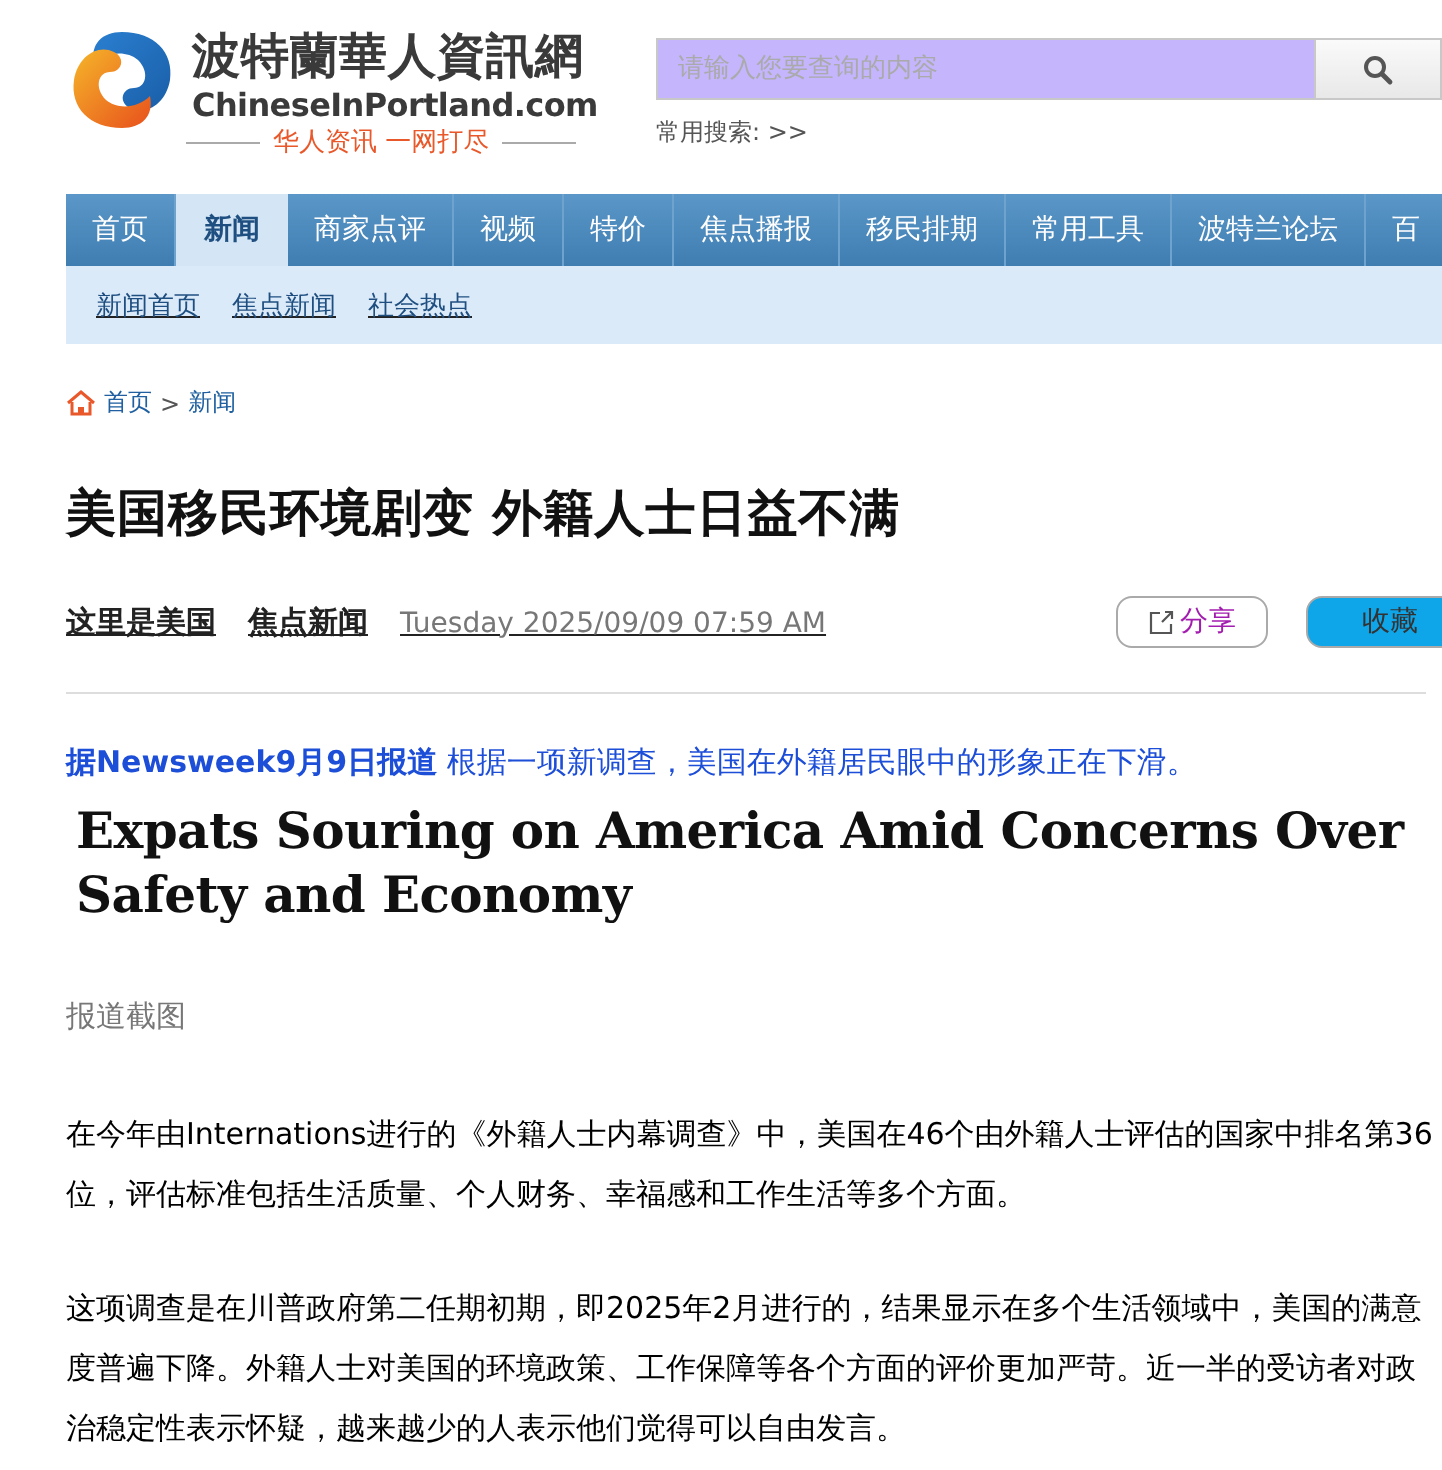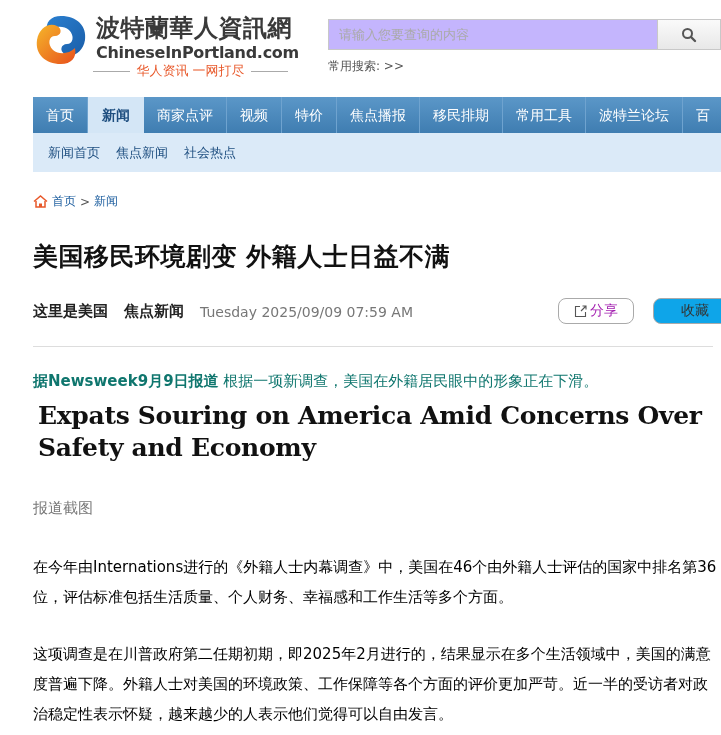--- a/index.html
+++ b/index.html
@@ -19,39 +19,39 @@
   .search { position: absolute; left: 328px; top: 19px; width: 393px; height: 31px; }
   .search-input { position: absolute; left: 0; top: 0; width: 330px; height: 31px; border: 1px solid #c8c8c8; border-right: none; padding-left: 10px; font-size: 13px; color: #333; background: #c4b5fd; outline: none; font-family: "DejaVu Sans", sans-serif; }
   .search-input::placeholder { color: #aaa; }
   .search-btn { position: absolute; left: 329px; top: 0; width: 64px; height: 31px; border: 1px solid #c8c8c8; background: linear-gradient(#fafafa, #e8e8e8); display: flex; align-items: center; justify-content: center; cursor: pointer; }
   .common-search { position: absolute; left: 328px; top: 58px; font-size: 12px; color: #555; white-space: nowrap; }
 
   
   .nav { position: absolute; left: 33px; top: 97px; width: 688px; height: 36px; background: linear-gradient(#5b97c8, #3f7db1); display: flex; overflow: hidden; }
   .nav-item { height: 36px; padding: 0 13px; line-height: 36px; color: #fff; font-size: 14px; white-space: nowrap; border-right: 1px solid #6fa3cf; cursor: pointer; }
   .nav-item.active { background: #d4e6f6; color: #1f4f80; font-weight: bold; border-right: none; padding: 0 14px; }
-  .subnav { position: absolute; left: 33px; top: 133px; width: 688px; height: 39px; background: #dbeaf8; display: flex; align-items: center; padding-left: 15px; gap: 16px; }
+  .subnav { position: absolute; left: 33px; top: 133px; width: 688px; height: 39px; background: #dbeaf8; display: flex; align-items: center; padding-left: 15px; gap: 16px; text-decoration: underline; }
   .subnav-item { font-size: 13px; color: #1f4f80; white-space: nowrap; cursor: pointer; }
 
   
   .breadcrumb { position: absolute; left: 33px; top: 193px; display: flex; align-items: center; gap: 4px; font-size: 12px; white-space: nowrap; }
   .breadcrumb a { color: #2060a0; text-decoration: none; }
   .breadcrumb .sep { color: #555; }
 
   .title { position: absolute; left: 33px; top: 240px; font-size: 25px; font-weight: bold; color: #111; white-space: nowrap; letter-spacing: 0.5px; }
 
-  .meta { position: absolute; left: 33px; top: 302px; display: flex; align-items: center; white-space: nowrap; }
+  .meta { position: absolute; left: 33px; top: 302px; display: flex; align-items: center; white-space: nowrap; text-decoration: underline; }
   .meta .src { font-size: 15px; font-weight: bold; color: #222; margin-right: 16px; }
   .meta .time { font-size: 14px; color: #777; margin-left: 0px; }
 
   .btn-share { position: absolute; left: 558px; top: 298px; width: 76px; height: 26px; border: 1px solid #aaa; border-radius: 8px; display: flex; align-items: center; justify-content: center; gap: 3px; font-size: 14px; color: #a21caf; background: #fff; cursor: pointer; }
   .btn-fav { position: absolute; left: 653px; top: 298px; width: 84px; height: 26px; border: 1px solid #aaa; border-radius: 8px; display: flex; align-items: center; justify-content: center; font-size: 14px; color: #333; background: #0ea5e9; cursor: pointer; }
   .divider { position: absolute; left: 33px; top: 346px; width: 680px; height: 1px; background: #ddd; }
 
-  .lead { position: absolute; left: 33px; top: 372px; font-size: 15px; color: #0f766e; white-space: nowrap; }
+  .lead { position: absolute; left: 33px; top: 372px; font-size: 15px; color: #1d4ed8; white-space: nowrap; }
   .lead b { font-weight: bold; }
   .screenshot-headline { position: absolute; left: 38px; top: 400px; width: 680px; font-family: "DejaVu Serif", "Liberation Serif", serif; font-size: 25px; font-weight: bold; line-height: 32px; color: #111; letter-spacing: -0.3px; }
   .caption { position: absolute; left: 33px; top: 499px; font-size: 15px; color: #777; white-space: nowrap; }
   .para { position: absolute; left: 33px; width: 685px; font-size: 15px; line-height: 30px; color: #000000; }
   .p1 { top: 552px; }
   .p2 { top: 639px; }
 </style>
 </head>
 <body>
 

